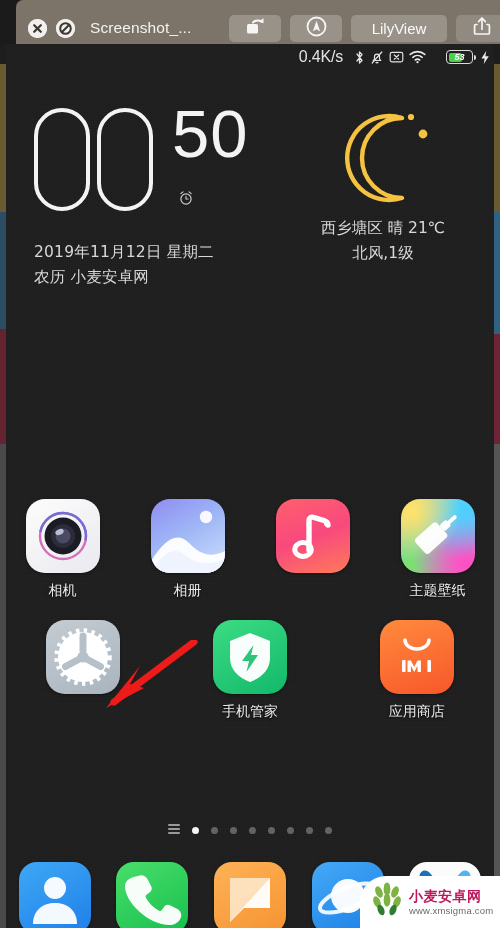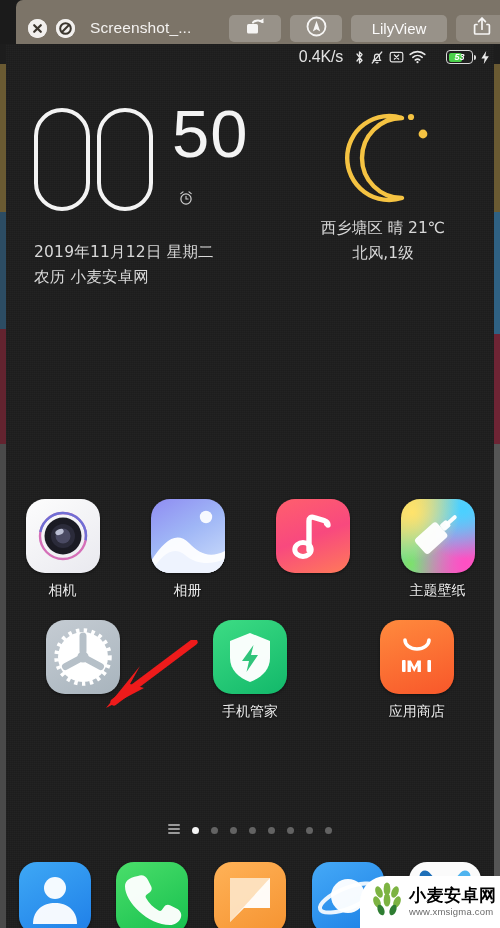--- a/index.html
+++ b/index.html
@@ -318,23 +318,23 @@
     width: 140px; height: 52px;
     background: #ffffff;
     border-top-left-radius: 26px;
     display: flex;
     align-items: center;
     padding-left: 10px;
     box-sizing: border-box;
   }
   .wm-text { margin-left: 5px; line-height: 1.05; }
   .wm-main {
-    font-size: 17px;
+    font-size: 14px;
     font-weight: bold;
-    color: #000000;
+    color: #be185d;
     font-family: "DejaVu Sans", "Liberation Sans", sans-serif;
     letter-spacing: .5px;
   }
   .wm-sub {
     font-size: 9.5px;
     color: #6b6b6b;
     letter-spacing: .2px;
     margin-top: 2px;
   }
 </style>

